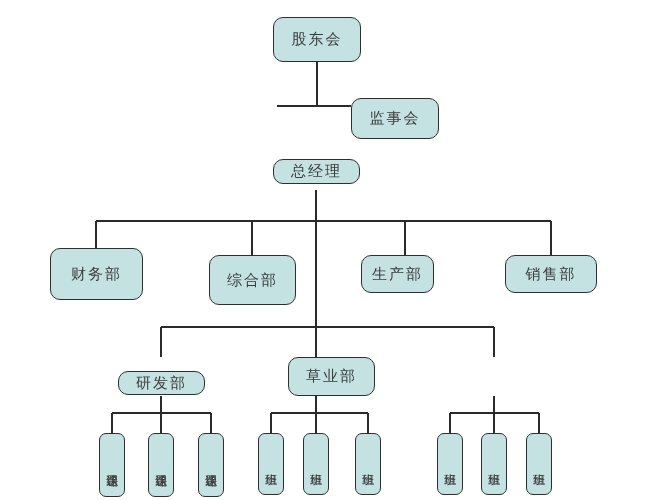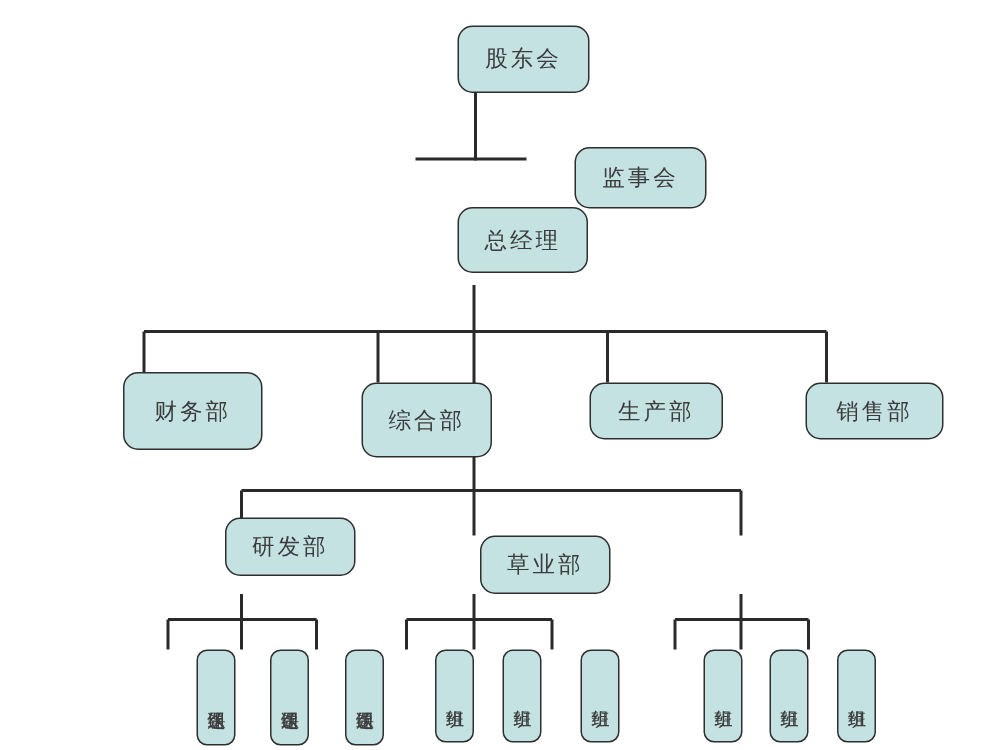--- a/index.html
+++ b/index.html
@@ -16,21 +16,20 @@
     font-family:"DejaVu Serif","Liberation Serif",serif;
   }
   .node{
     position:absolute;box-sizing:border-box;
     background:var(--node-fill);
     border:1.5px solid var(--node-border);
     border-radius:10px;
     display:flex;align-items:center;justify-content:center;
     color:var(--text);font-size:15px;letter-spacing:2px;
     white-space:nowrap;
-    margin-left:32px;
   }
   .pill{
     border-radius:7px;font-size:12px;letter-spacing:0;
     writing-mode:vertical-rl;text-orientation:upright;
     line-height:1.05;
   }
   .vl{position:absolute;width:2px;background:var(--line);}
   .hl{position:absolute;height:2px;background:var(--line);}
 </style>
 </head>
@@ -68,28 +67,28 @@
   <i class="vl" style="left:493px;top:396px;height:17px"></i>
   <i class="hl" style="left:450px;top:412px;width:89px"></i>
   <i class="vl" style="left:449px;top:413px;height:20px"></i>
   <i class="vl" style="left:493px;top:413px;height:20px"></i>
   <i class="vl" style="left:538px;top:413px;height:20px"></i>
 
   <div class="node" style="left:273px;top:17px;width:88px;height:45px">股东会</div>
 
   <div class="node" style="left:351px;top:98px;width:88px;height:41px">监事会</div>
 
-  <div class="node" style="left:273px;top:138px;width:87px;height:44px">总经理</div>
+  <div class="node" style="left:273px;top:159px;width:87px;height:25px">总经理</div>
 
   <div class="node" style="left:50px;top:248px;width:93px;height:52px">财务部</div>
   <div class="node" style="left:209px;top:255px;width:87px;height:50px">综合部</div>
-  <div class="node" style="left:361px;top:255px;width:89px;height:38px">生产部</div>
+  <div class="node" style="left:361px;top:255px;width:73px;height:38px">生产部</div>
   <div class="node" style="left:505px;top:255px;width:92px;height:38px">销售部</div>
 
-  <div class="node" style="left:118px;top:345px;width:87px;height:39px">研发部</div>
+  <div class="node" style="left:118px;top:371px;width:87px;height:24px">研发部</div>
   <div class="node" style="left:288px;top:357px;width:87px;height:39px">草业部</div>
 
   <div class="node pill" style="left:99px;top:433px;width:26px;height:64px">课题组</div>
   <div class="node pill" style="left:148px;top:433px;width:26px;height:64px">课题组</div>
   <div class="node pill" style="left:198px;top:433px;width:26px;height:64px">课题组</div>
 
   <div class="node pill" style="left:258px;top:433px;width:26px;height:62px">班组</div>
   <div class="node pill" style="left:303px;top:433px;width:26px;height:62px">班组</div>
   <div class="node pill" style="left:355px;top:433px;width:26px;height:62px">班组</div>
 

